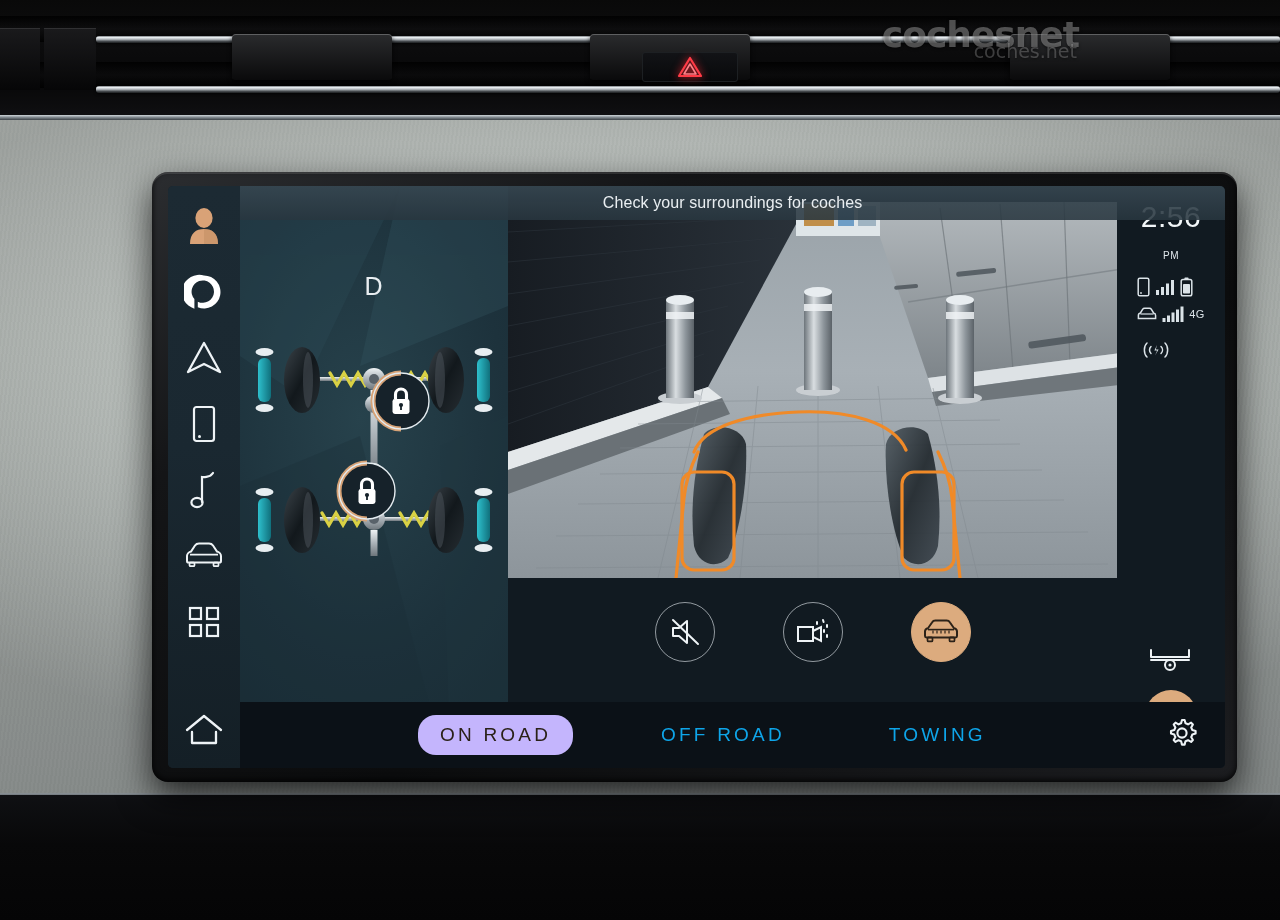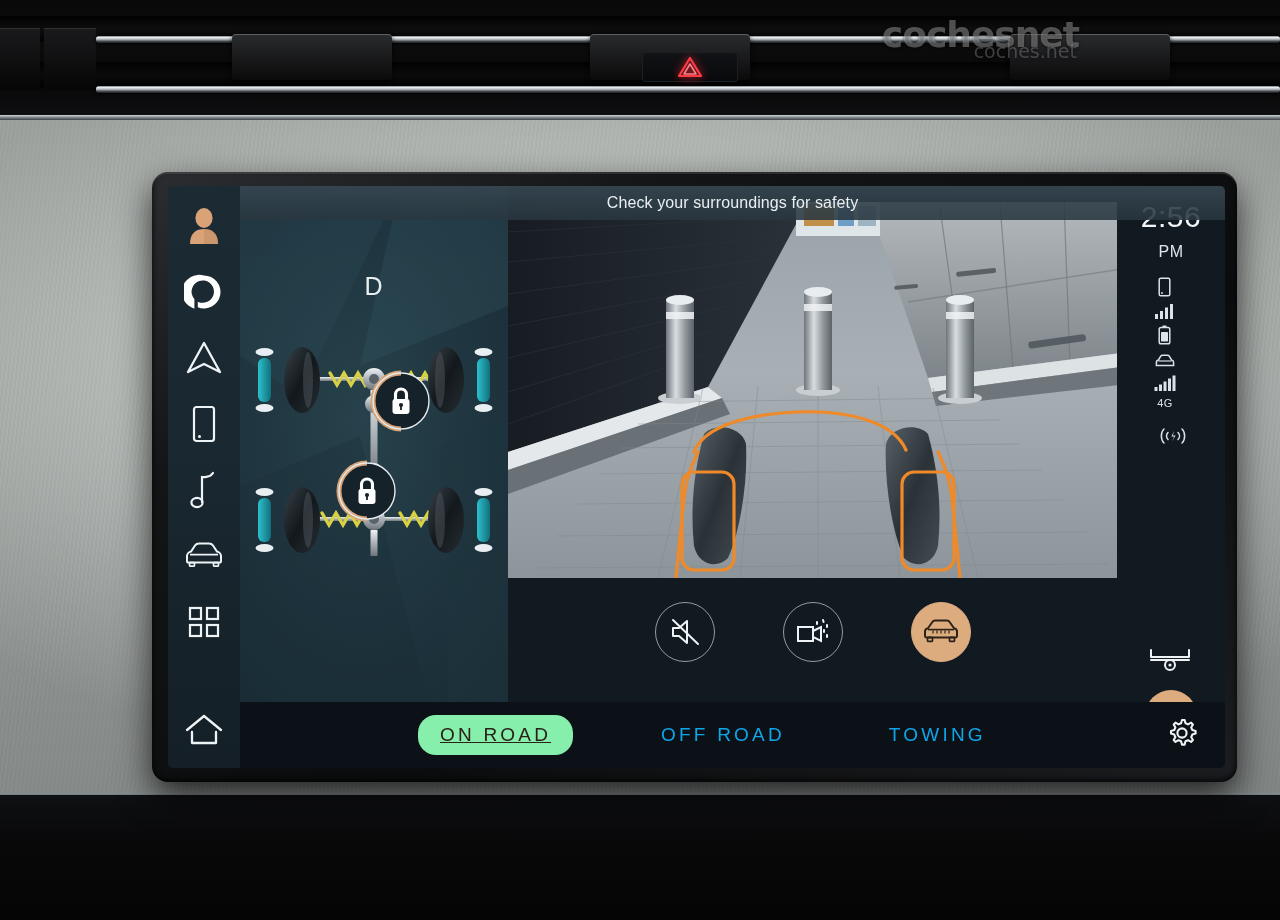--- a/index.html
+++ b/index.html
@@ -106,37 +106,37 @@
   .cbtn { width:60px; height:60px; border-radius:50%; display:flex;
     align-items:center; justify-content:center; cursor:pointer; }
   .cbtn.outline { border:1.5px solid rgba(226,233,238,.62); }
   .cbtn.filled { background:#dcab7e; border:1.5px solid #dcab7e; }
 
   
   .rcol { position:absolute; right:0; top:0; width:108px; height:100%;
     display:flex; flex-direction:column; align-items:center; }
   .clock { margin-top:16px; text-align:center; }
   .clock-time { color:#f2f6f8; font-size:30px; font-weight:400; line-height:1; letter-spacing:.5px; }
-  .clock-ampm { color:#dfe6ea; font-size:16px; margin-top:11px; letter-spacing:.5px; }
+  .clock-ampm { color:#dfe6ea; font-size:10px; margin-top:18px; letter-spacing:.5px; }
   .status-rows { margin-top:16px; display:flex; flex-direction:column; gap:8px; align-items:flex-start; }
-  .srow { display:flex; align-items:center; gap:5px;flex-direction:column; }
+  .srow { display:flex; align-items:center; gap:5px; }
   .srow .net-label { color:#dbe3e8; font-size:11px; letter-spacing:.3px; }
   .wifi-row { margin-top:10px; align-self:flex-start; margin-left:4px; }
   .rcol-spacer { flex:1 1 auto; }
   .trailer-btn { margin-bottom:14px; cursor:pointer; }
   .park-btn { width:52px; height:52px; border-radius:50%; background:#dcab7e;
     display:flex; align-items:center; justify-content:center; margin-bottom:26px; cursor:pointer; }
 
   
   .modebar { position:absolute; left:0; right:0; bottom:0; height:66px;
     background:#0b1117; display:flex; align-items:center; }
   .mode-tabs { display:flex; align-items:center; gap:0; margin-left:178px; }
   .mtab { font-size:19px; letter-spacing:3.2px; color:#0ea5e9; padding:9px 22px;
     border-radius:18px; cursor:pointer; white-space:nowrap; }
-  .mtab.active { background:#86efac; color:#2a2118;text-decoration:underline; }
+  .mtab.active { background:#c4b5fd; color:#2a2118; }
   .mtab.m2 { margin-left:66px; }
   .mtab.m3 { margin-left:60px; }
   .gear-btn { position:absolute; right:26px; bottom:14px; cursor:pointer; }
 </style>
 </head>
 <body>
 
 <div id="scene">
 
   <div class="dash-top">
@@ -238,21 +238,21 @@
         <svg width="42" height="34" viewBox="0 0 42 34">
           <path d="M4 17 L21 3 L38 17" fill="none" stroke="#eef3f6" stroke-width="2.3" stroke-linejoin="round" stroke-linecap="round"></path>
           <path d="M9 19 L9 30 L33 30 L33 19" fill="none" stroke="#eef3f6" stroke-width="2.3" stroke-linejoin="round" stroke-linecap="round"></path>
         </svg>
       </div>
     </div>
 
     <div class="content">
 
       <div class="banner">
-        <span class="banner-txt">Check your surroundings for safety</span>
+        <span class="banner-txt">Check your surroundings for coches</span>
       </div>
 
       <div class="drivetrain">
         <svg class="dt-facet" style="left:0;top:0" width="268" height="560" viewBox="0 0 268 560">
           <polygon points="0,0 160,0 60,210 0,170" fill="#2e4e59"></polygon>
           <polygon points="160,0 268,0 268,120 120,180" fill="#355863"></polygon>
           <polygon points="0,300 120,250 200,560 0,560" fill="#1a2d36"></polygon>
           <polygon points="200,260 268,230 268,560 210,560" fill="#203740"></polygon>
         </svg>
 

